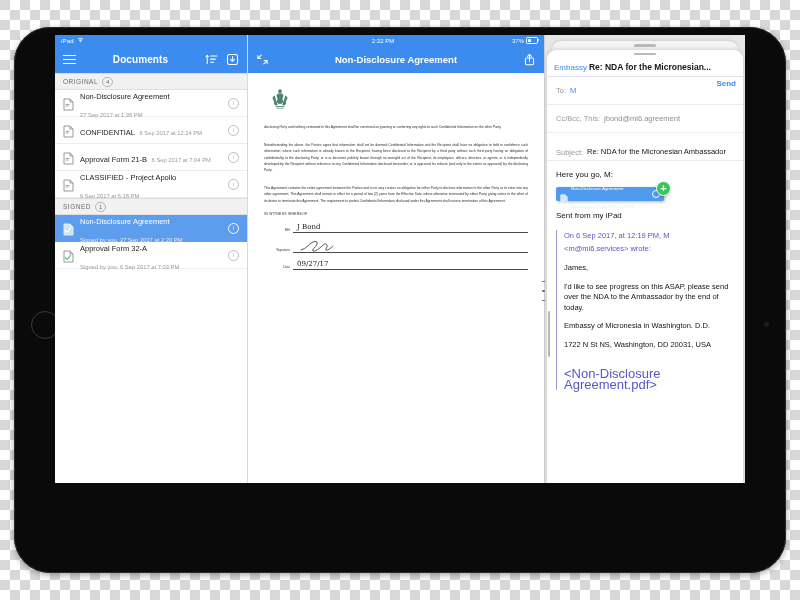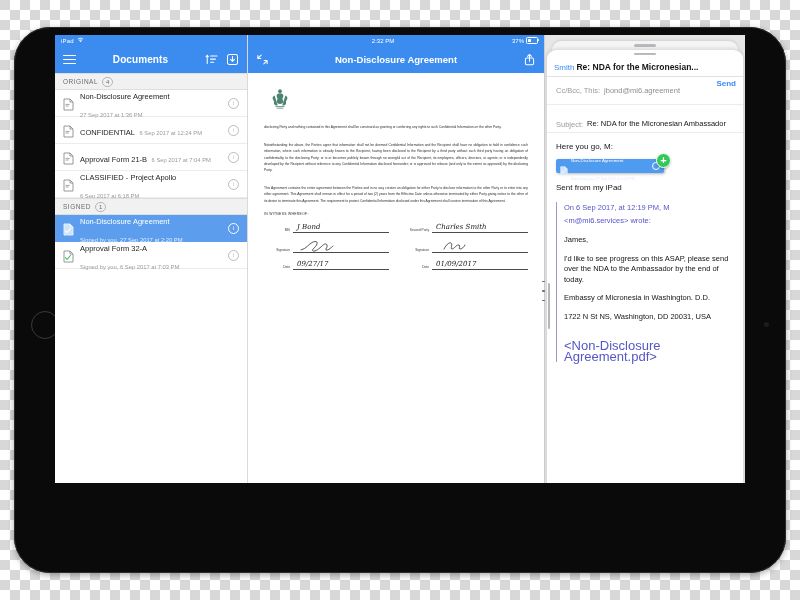--- a/index.html
+++ b/index.html
@@ -110,21 +110,21 @@
   .p-gap{height:5px;}
   .witness{font-size:3.4px;color:#2a2a2a;letter-spacing:.3px;margin:8px 0 7px;}
   .sig-grid{display:flex;gap:14px;}
   .sig-col{flex:1;}
   .sig-line{display:flex;align-items:flex-end;gap:3px;margin-bottom:7px;
     position:relative;}
   .sig-lbl{font-size:3.2px;color:#3a3a3a;white-space:nowrap;width:26px;
     text-align:right;flex:none;padding-bottom:1px;}
   .sig-val{flex:1;border-bottom:.8px solid #4a4a4a;font-size:6px;
     color:#15151a;padding:0 0 1px 4px;min-height:8px;font-family:"Liberation Serif",serif;}
-  .sig-val.hand{font-family:"DejaVu Serif",serif;font-style:italic;font-size:7px;}
+  .sig-val.hand{font-family:"DejaVu Serif",serif;font-size:7px;}
   .scribble{height:11px;}
   .scribble svg{height:13px;width:54px;margin-bottom:-3px;}
 
   
   #right{width:200px;height:100%;background:#e6e6e6;position:relative;
     display:flex;flex-direction:column;align-items:center;}
   .card-back{width:186px;height:9px;background:#f4f4f4;border-radius:9px 9px 0 0;
     margin-top:6px;display:flex;align-items:center;justify-content:center;
     box-shadow:0 -1px 3px rgba(0,0,0,.10);}
   .grabber{width:22px;height:2.4px;border-radius:2px;background:#b9b9bd;}
@@ -376,62 +376,48 @@
                   <svg viewBox="0 0 54 13">
                       <path d="M4 10c5-1 8-6 11-7.5S21 1 20 4s-6 6-4 7 7-3 9-5 4-3 5-1-2 4-1 5 5-2 7-4" stroke="#2c2c33" stroke-width=".8" fill="none" stroke-linecap="round"></path>
                     </svg>
                 </span>
               </div>
               <div class="sig-line">
                 <span class="sig-lbl">Date</span>
                 <span class="sig-val hand">09/27/17</span>
               </div>
             </div>
-            <div class="sig-col">
-              <div class="sig-line">
-                <span class="sig-lbl">Second Party</span>
-                <span class="sig-val hand">Charles Smith</span>
-              </div>
-              <div class="sig-line">
-                <span class="sig-lbl">Signature</span>
-                <span class="sig-val scribble">
-                  <svg viewBox="0 0 54 13">
-                      <path d="M8 9c2-4 5-7 7-6s-1 6 1 6 5-5 7-4-1 4 1 4 4-2 5-4" stroke="#2c2c33" stroke-width=".8" fill="none" stroke-linecap="round"></path>
-                    </svg>
-                </span>
-              </div>
-              <div class="sig-line">
-                <span class="sig-lbl">Date</span>
-                <span class="sig-val hand">01/09/2017</span>
-              </div>
-            </div>
           </div>
         </div>
       </div>
     </div>
 
     <div id="right">
       <div class="split-handle">
           <i></i>
           <i></i>
           <i></i>
         </div>
       <div class="card-back">
         <span class="grabber"></span>
       </div>
       <div class="mail-card">
         <div class="mc-grab">
           <span class="grabber"></span>
         </div>
         <div class="mc-head">
-          <span class="mc-cancel">Smith</span>
+          <span class="mc-cancel">Embassy</span>
           <span class="mc-subj">Re: NDA for the Micronesian...</span>
           <span class="mc-send">Send</span>
         </div>
 
+        <div class="fld">
+          <span class="fld-lbl">To:</span>
+          <span class="fld-val link">M</span>
+        </div>
         <div class="fld">
           <span class="fld-lbl">Cc/Bcc, This:</span>
           <span class="fld-val grey">jbond@mi6.agreement</span>
         </div>
         <div class="fld subject">
           <span class="fld-lbl">Subject:</span>
           <span class="fld-val">Re: NDA for the Micronesian Ambassador</span>
         </div>
 
         <div class="mc-body">

